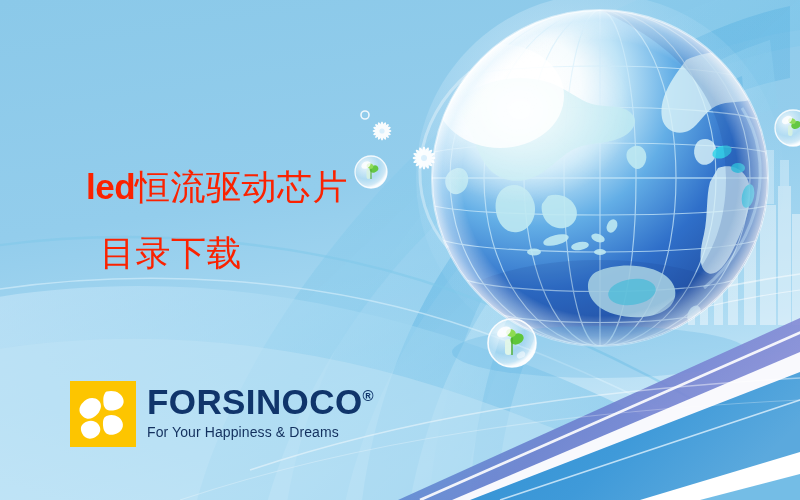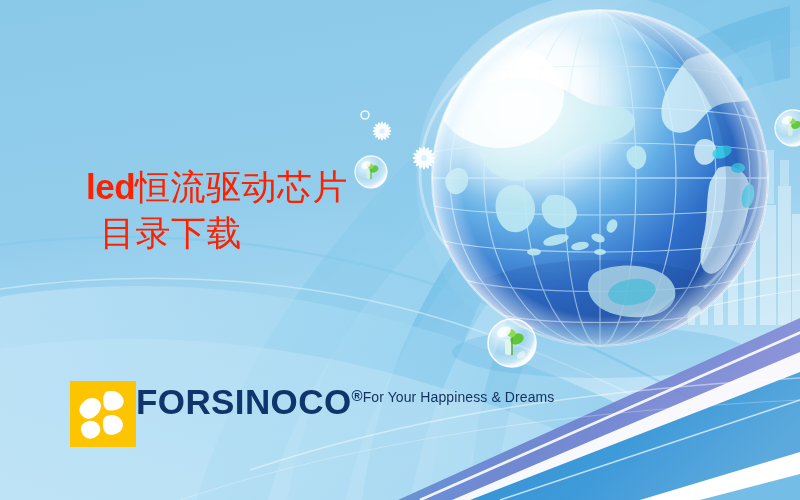--- a/index.html
+++ b/index.html
@@ -39,21 +39,21 @@
     white-space: nowrap;
     pointer-events: none;
   }
   .headline-line {
     color: #fb2200;
     font-size: 35px;
     font-family: "Liberation Serif", "DejaVu Serif", serif;
     letter-spacing: 0.5px;
   }
   .headline-line.line1 { text-indent: 0; }
-  .headline-line.line2 { text-indent: 14px; }
+  .headline-line.line2 { text-indent: 14px; margin-top: 20px; }
   .latin-run {
     font-family: "Liberation Sans", sans-serif;
     font-weight: 700;
     letter-spacing: -0.5px;
   }
 
   
   #logo {
     position: absolute;
     left: 70px;
@@ -64,23 +64,24 @@
   }
   #logo-mark {
     width: 66px;
     height: 66px;
     background: #fdc500;
     flex: 0 0 auto;
     position: relative;
   }
   #logo-mark svg { display: block; width: 66px; height: 66px; }
   #logo-text {
+    margin-left: 11px;
     padding-top: 3px;
     display: flex;
-    flex-direction: row;
+    flex-direction: column;
     align-items: flex-start;
   }
   #logo-wordmark {
     color: #10356b;
     font-size: 35px;
     font-weight: 700;
     line-height: 1;
     letter-spacing: 0.4px;
     font-family: "Liberation Sans", sans-serif;
     white-space: nowrap;

